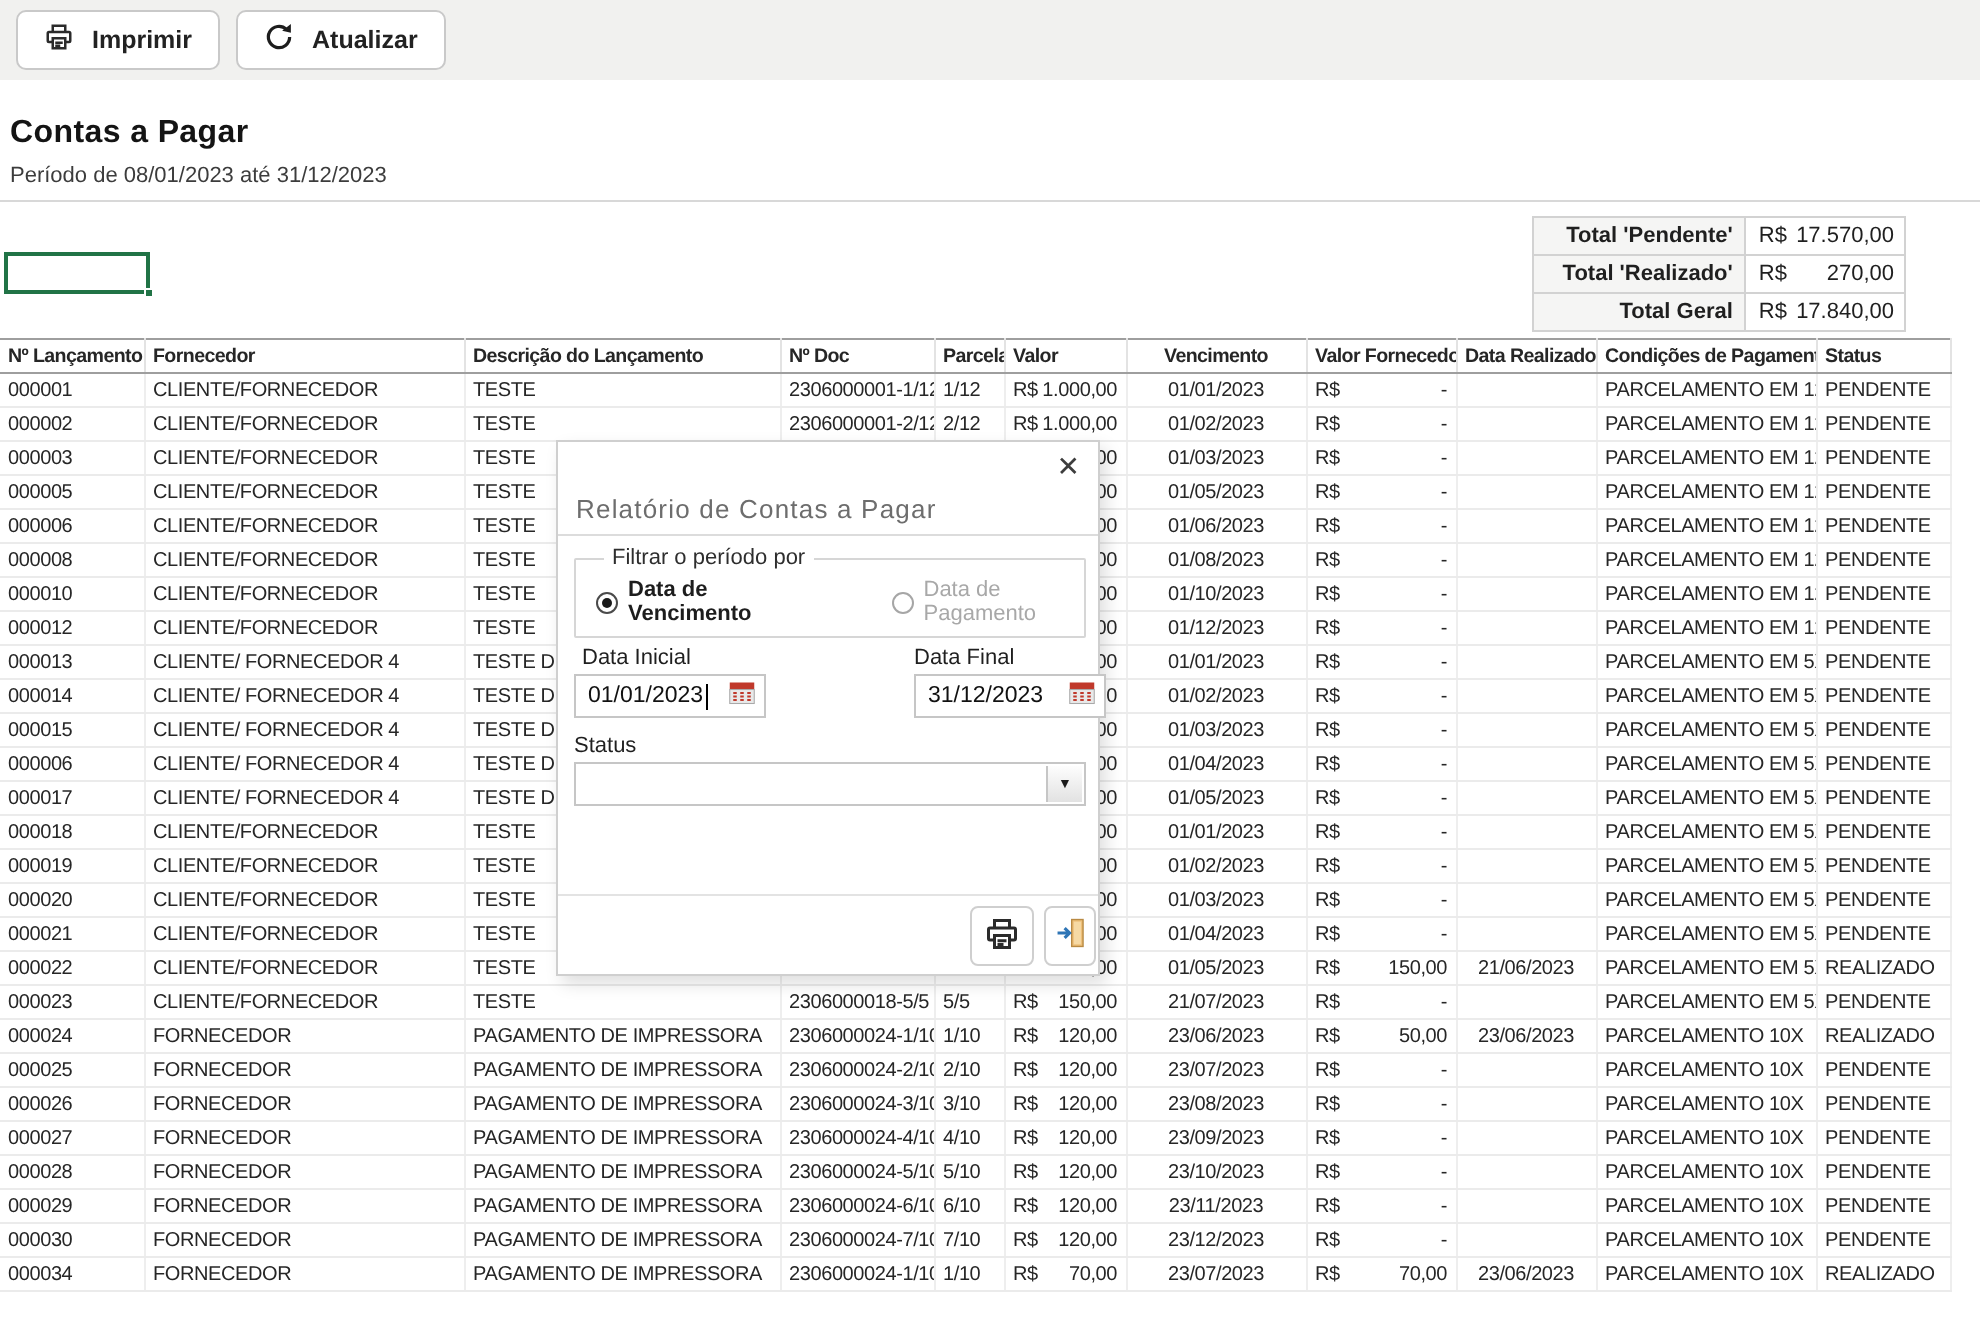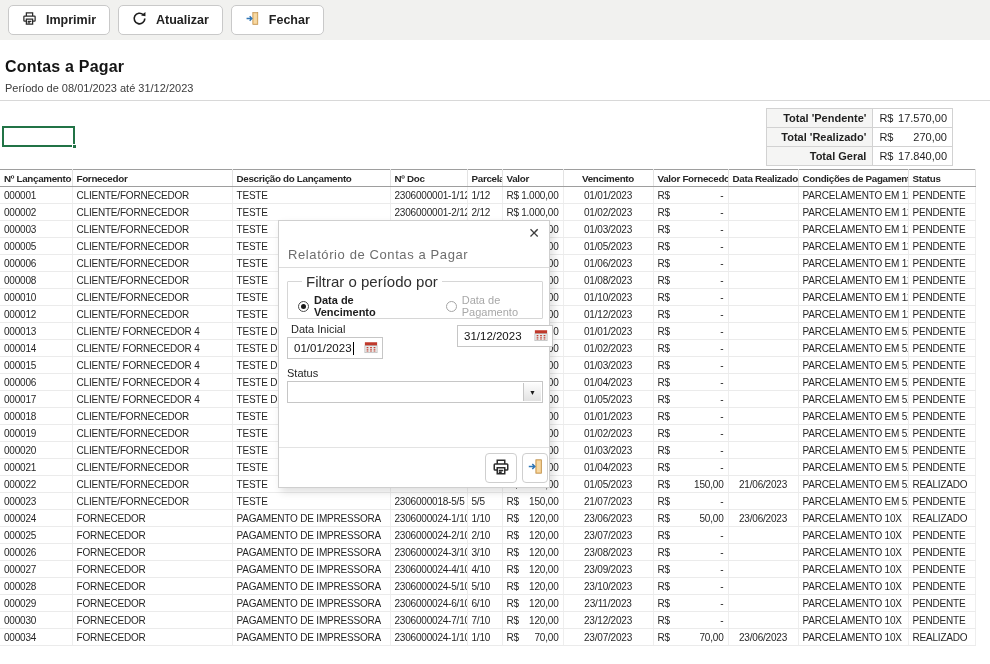--- a/index.html
+++ b/index.html
@@ -66,21 +66,21 @@
     position:absolute; left:278px; top:220px; width:272px; height:268px;
     background:#fff; border:1px solid #cfcfcf; box-shadow:3px 4px 8px rgba(0,0,0,.13); z-index:10;
   }
   .modal .close-x { position:absolute; top:4px; right:9px; font-size:14px; color:#3d3d3d; cursor:pointer; line-height:16px; }
   .modal .m-title { position:absolute; left:9px; top:26px; font-size:13px; color:#6d6d6d; letter-spacing:.6px; }
   .modal .m-rule1 { position:absolute; left:0; top:46px; width:100%; border-top:1px solid #dcdcdc; }
   .modal fieldset {
     position:absolute; left:8px; top:52px; width:256px; height:46px;
     border:1px solid #d6d6d6; border-radius:1px; margin:0; padding:0 0 0 10px; font-size:11px; color:#333;
   }
-  .modal fieldset legend { font-size:15px; padding:0 4px; margin-left:4px; color:#2e2e2e; }
+  .modal fieldset legend { font-size:11px; padding:0 4px; margin-left:4px; color:#2e2e2e; }
   .radio-row { display:flex; align-items:center; margin-top:4px; }
   .radio { width:11px; height:11px; border:1px solid #4a4a4a; border-radius:50%; display:inline-block; position:relative; background:#fff; flex:0 0 auto; }
   .radio.on::after { content:''; position:absolute; left:2px; top:2px; right:2px; bottom:2px; background:#1a1a1a; border-radius:50%; }
   .radio.off { border-color:#a6a6a6; }
   .radio-label { font-size:11px; margin-left:5px; color:#1d1d1d; font-weight:600; }
   .radio-label.dim { color:#a8a8a8; font-weight:400; }
   .opt2 { margin-left:46px; }
   .fld-label { position:absolute; font-size:11px; color:#1f1f1f; }
   .date-input {
     position:absolute; width:96px; height:22px; border:1px solid #c6c6c6; background:#fff;
@@ -120,30 +120,20 @@
     <span>Imprimir</span>
   </button>
   <button class="tb-btn">
     <span>
       <svg width="15" height="15" viewBox="0 0 24 24" fill="none" stroke="#1d1d1d" stroke-width="2.6">
         <path d="M20.5 12a8.5 8.5 0 1 1-2.6-6.1"></path>
         <polygon points="21.5,1.5 21.5,8.5 14.5,7" fill="#1d1d1d" stroke="none"></polygon>
       </svg>
     </span>
     <span>Atualizar</span>
-  </button>
-  <button class="tb-btn">
-    <span>
-      <svg width="15" height="15" viewBox="0 0 24 24">
-        <rect x="12.5" y="2.5" width="8" height="19" fill="#eec07a" stroke="#b98a43"></rect>
-        <rect x="14" y="4" width="5" height="16" fill="#f6d9a4"></rect>
-        <path d="M2.5 12h8.5M7.5 8.5 11 12l-3.5 3.5" stroke="#2e75b6" stroke-width="2.2" fill="none"></path>
-      </svg>
-    </span>
-    <span>Fechar</span>
   </button>
 </div>
 
 <div class="page-title">Contas a Pagar</div>
 <div class="page-subtitle">Período de 08/01/2023 até 31/12/2023</div>
 <div class="top-rule"></div>
 
 <div class="totals">
   <div class="totals-row">
     <div class="totals-label">Total 'Pendente'</div>
@@ -848,21 +838,21 @@
     <span class="cal">
       <svg width="14" height="13" viewBox="0 0 16 14">
         <rect x="1" y="1" width="14" height="4" fill="#c0392b"></rect>
         <rect x="1" y="5" width="14" height="8" fill="#e9e9e9" stroke="#a9a9a9" stroke-width="0.6"></rect>
         <path d="M3 7h2M7 7h2M11 7h2M3 9h2M7 9h2M11 9h2M3 11h2M7 11h2M11 11h2" stroke="#c0392b" stroke-width="1.1"></path>
       </svg>
     </span>
   </div>
 
   <div class="fld-label" style="left:178px; top:102px;">Data Final</div>
-  <div class="date-input" style="left:178px; top:104px;">
+  <div class="date-input" style="left:178px; top:116px;">
     <span>31/12/2023</span>
     <span class="cal">
       <svg width="14" height="13" viewBox="0 0 16 14">
         <rect x="1" y="1" width="14" height="4" fill="#c0392b"></rect>
         <rect x="1" y="5" width="14" height="8" fill="#e9e9e9" stroke="#a9a9a9" stroke-width="0.6"></rect>
         <path d="M3 7h2M7 7h2M11 7h2M3 9h2M7 9h2M11 9h2M3 11h2M7 11h2M11 11h2" stroke="#c0392b" stroke-width="1.1"></path>
       </svg>
     </span>
   </div>
 

